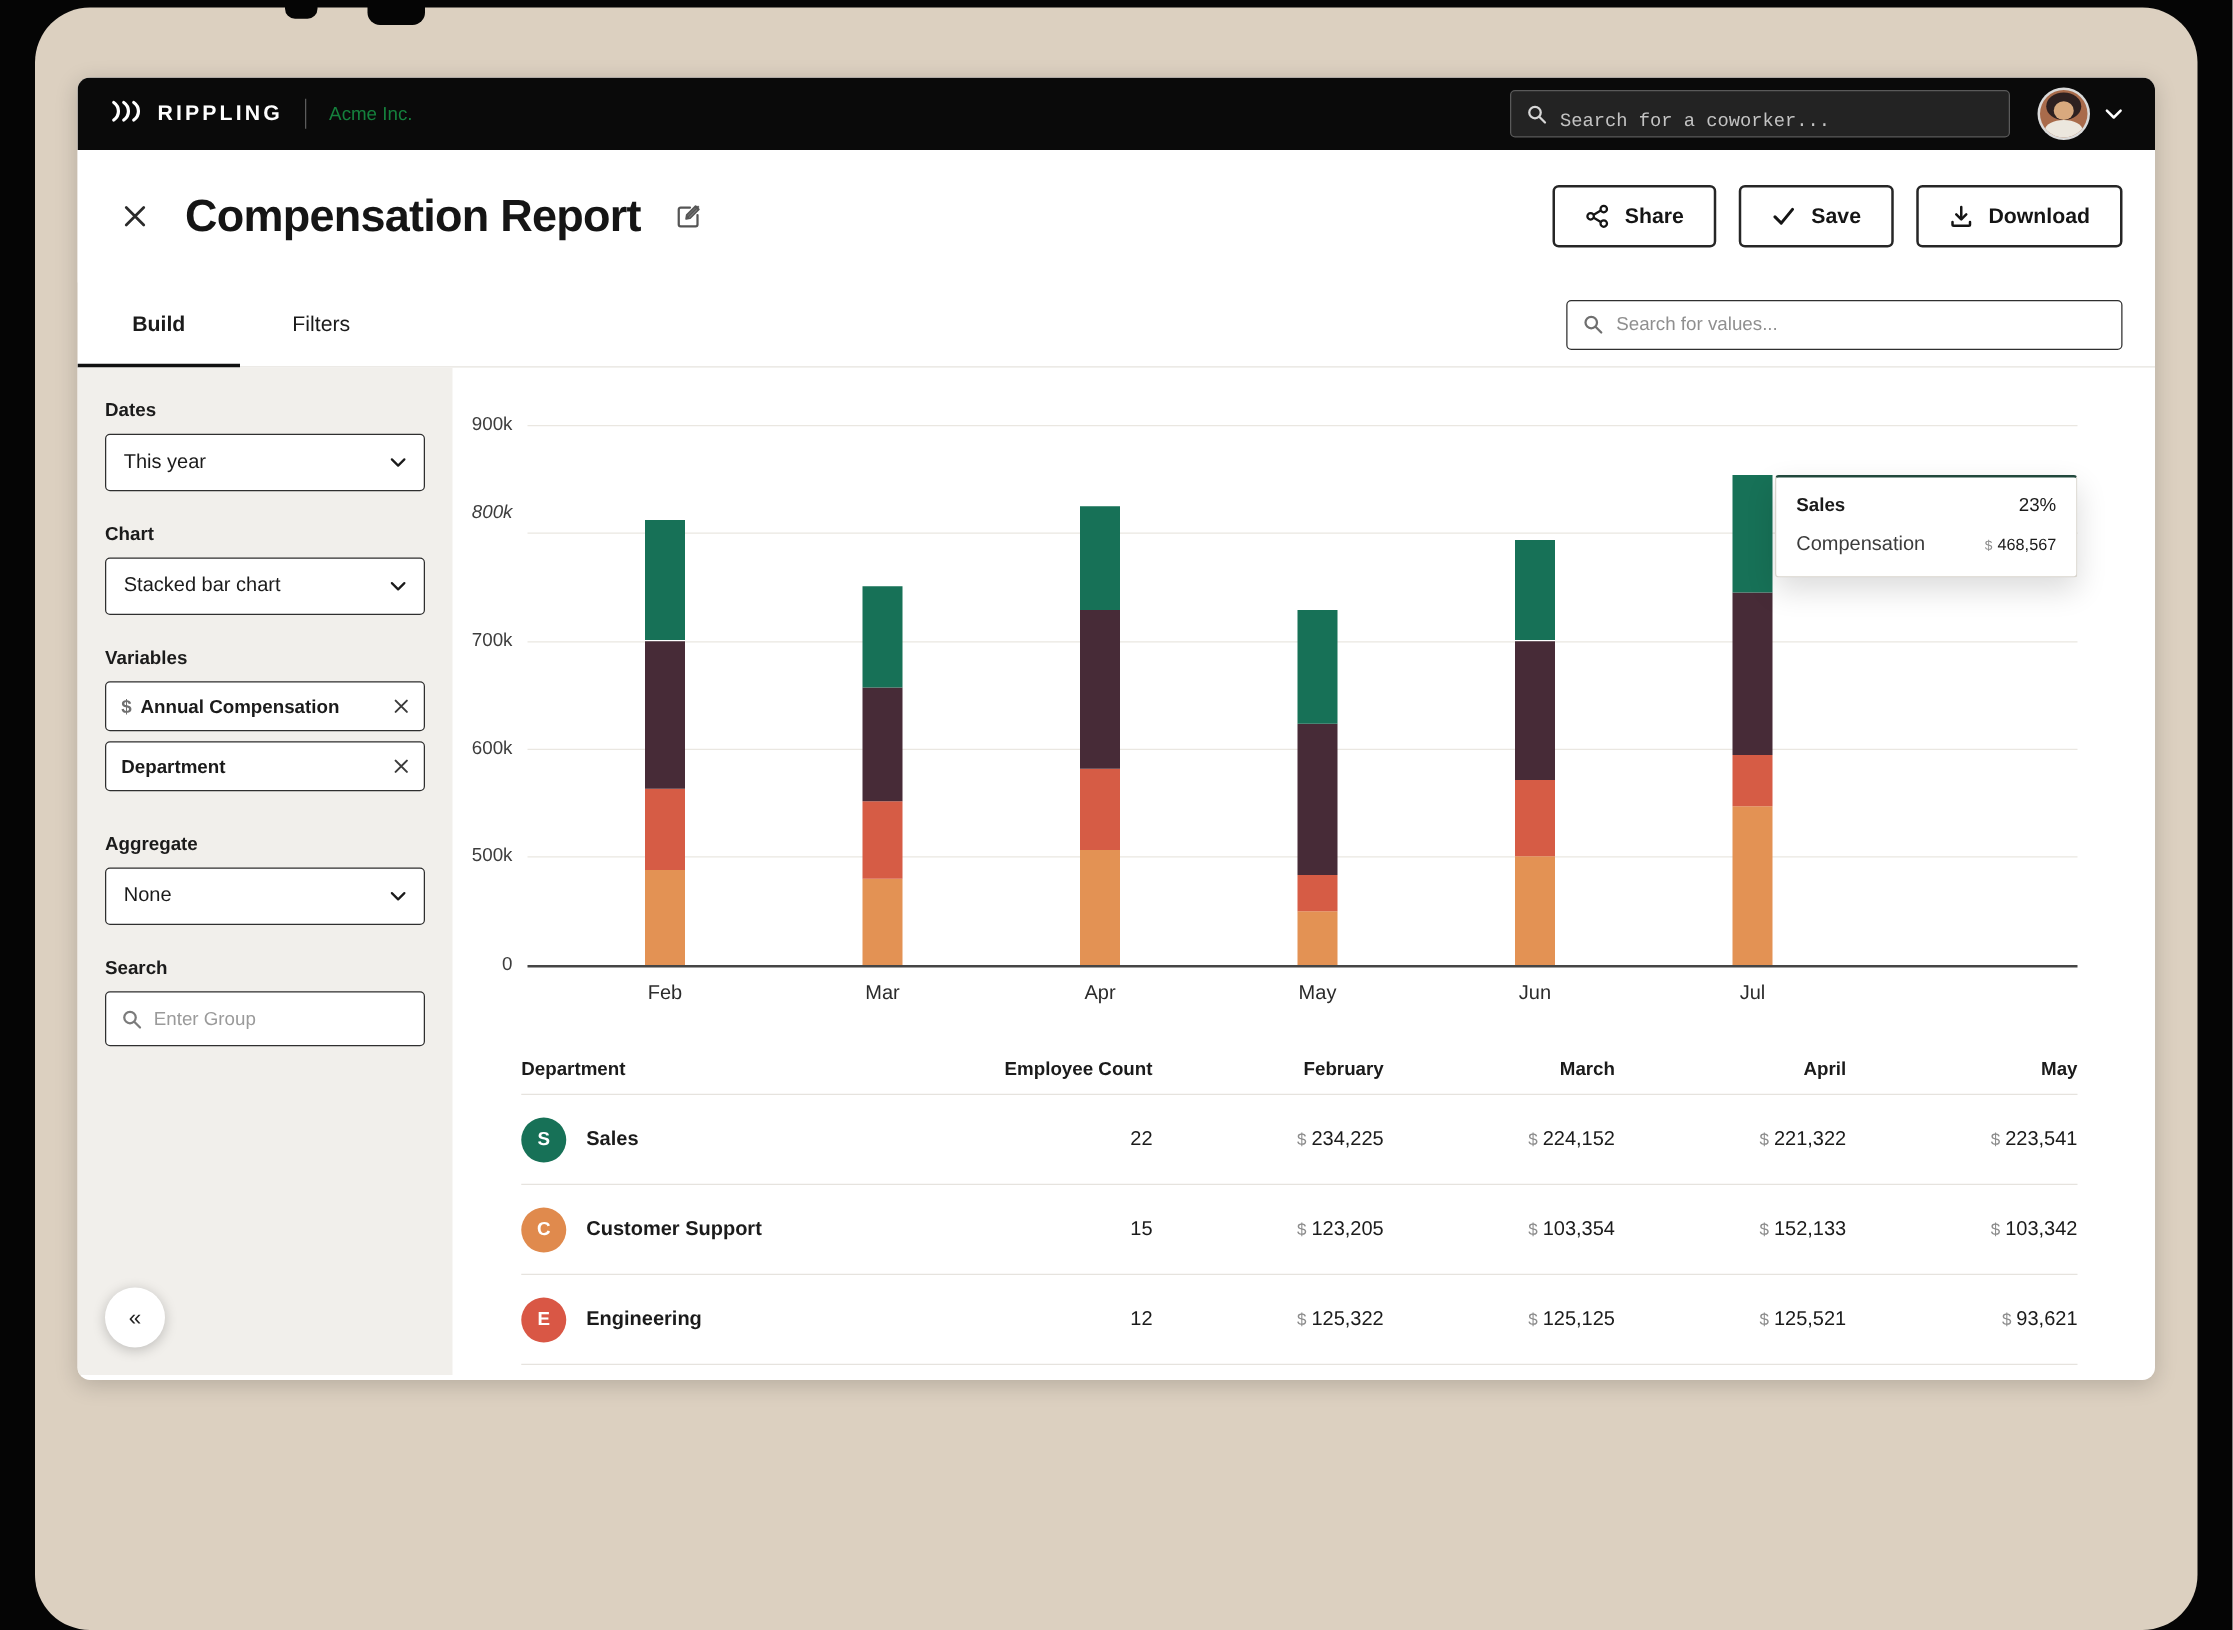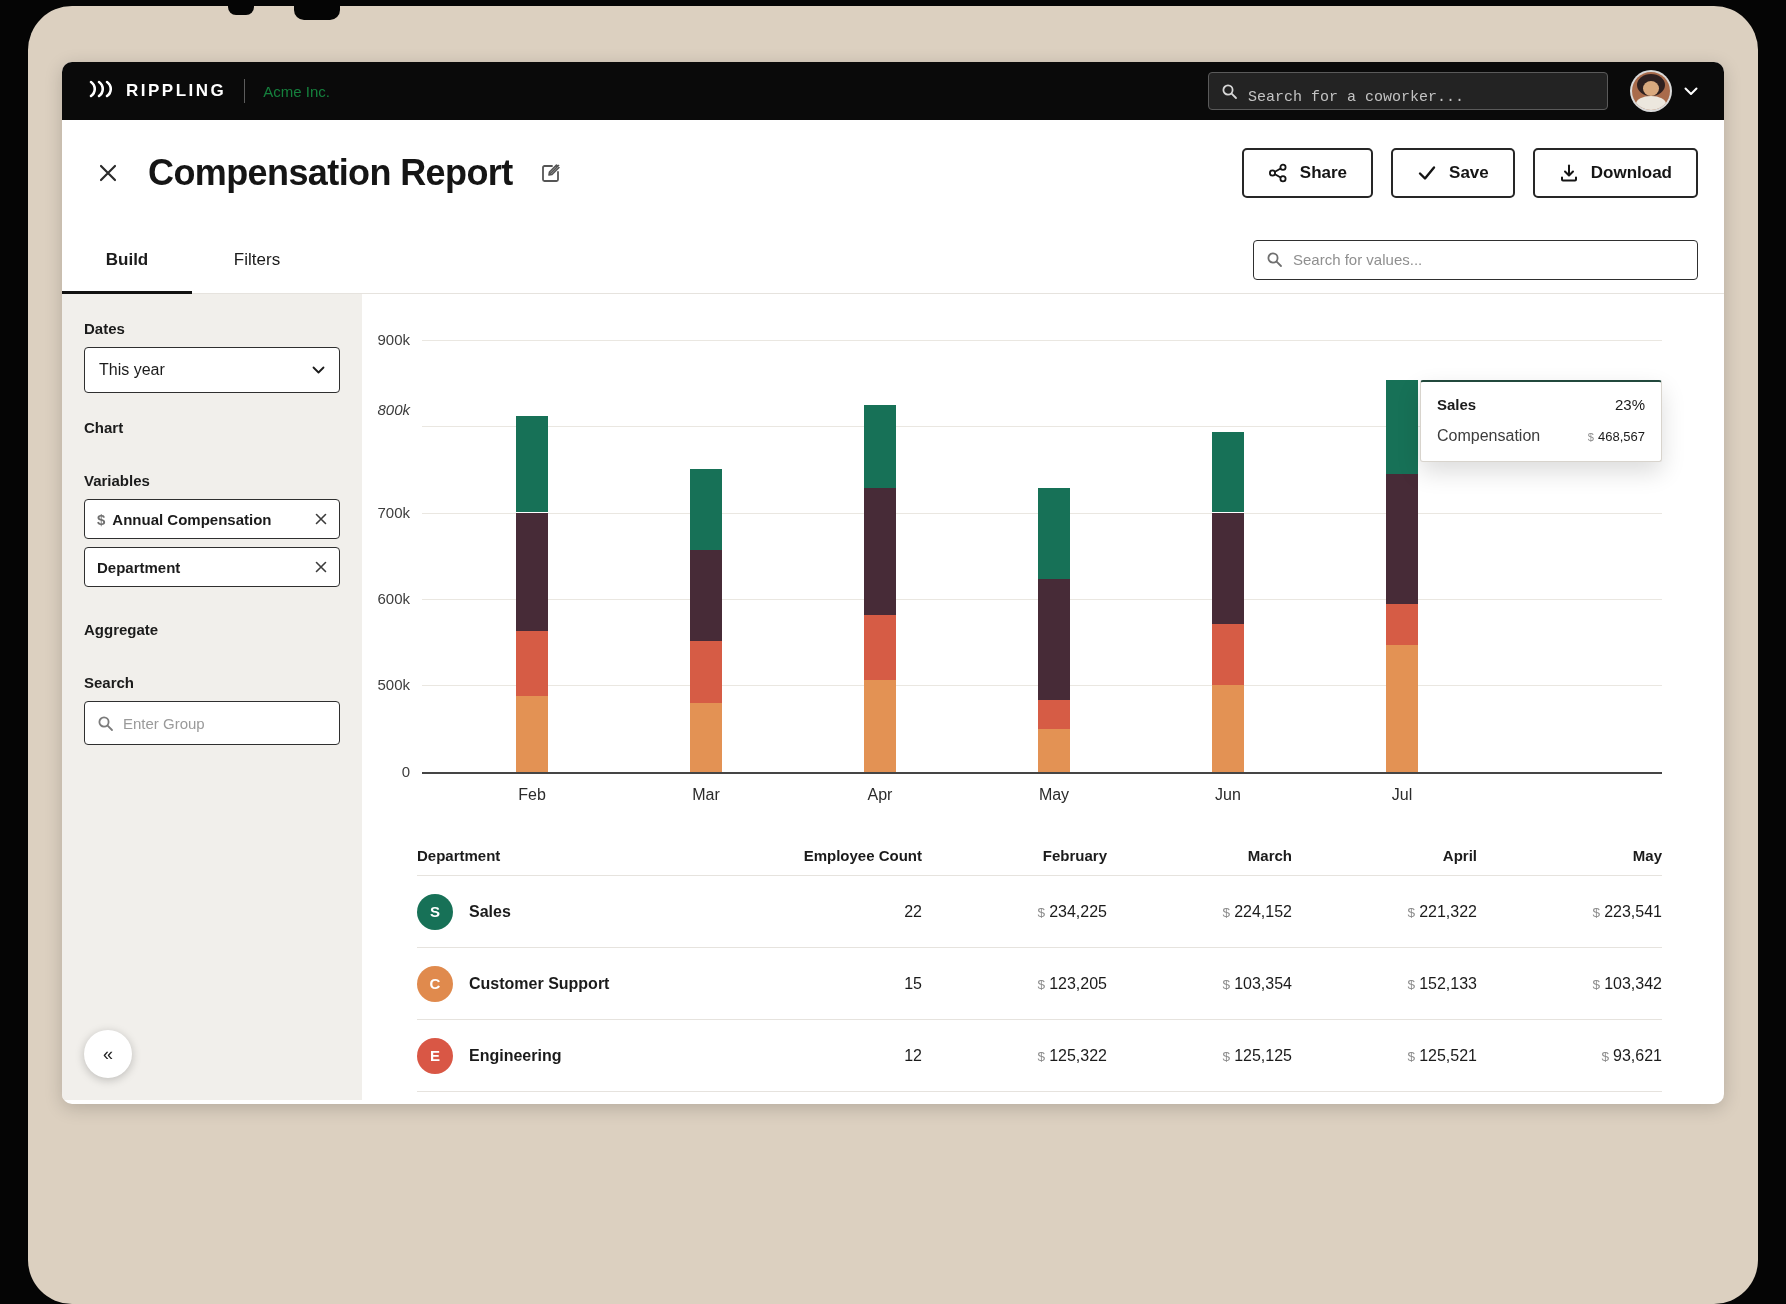--- a/index.html
+++ b/index.html
@@ -206,20 +206,28 @@
           <span class="sel-text">This year</span>
           <span>
             <svg width="13" height="8" viewBox="0 0 13 8" fill="none">
                 <path d="M1.5 1.5 L6.5 6.5 L11.5 1.5" stroke="#1b1b1b" stroke-width="1.8" stroke-linecap="round" stroke-linejoin="round"></path>
               </svg>
           </span>
         </div>
 
         <div class="side-gap"></div>
         <div class="side-label">Chart</div>
+        <div class="select">
+          <span class="sel-text">Stacked bar chart</span>
+          <span>
+            <svg width="13" height="8" viewBox="0 0 13 8" fill="none">
+                <path d="M1.5 1.5 L6.5 6.5 L11.5 1.5" stroke="#1b1b1b" stroke-width="1.8" stroke-linecap="round" stroke-linejoin="round"></path>
+              </svg>
+          </span>
+        </div>
 
         <div class="side-gap"></div>
         <div class="side-label">Variables</div>
         <div class="chip">
           <span class="prefix">$</span>
           <span>Annual Compensation</span>
           <span class="chip-x">
             <svg width="12" height="12" viewBox="0 0 12 12" fill="none">
                 <path d="M1.5 1.5 L10.5 10.5 M10.5 1.5 L1.5 10.5" stroke="#3c3c3c" stroke-width="1.6" stroke-linecap="round"></path>
               </svg>
@@ -229,20 +237,28 @@
           <span>Department</span>
           <span class="chip-x">
             <svg width="12" height="12" viewBox="0 0 12 12" fill="none">
                 <path d="M1.5 1.5 L10.5 10.5 M10.5 1.5 L1.5 10.5" stroke="#3c3c3c" stroke-width="1.6" stroke-linecap="round"></path>
               </svg>
           </span>
         </div>
 
         <div class="side-gap"></div>
         <div class="side-label">Aggregate</div>
+        <div class="select">
+          <span class="sel-text">None</span>
+          <span>
+            <svg width="13" height="8" viewBox="0 0 13 8" fill="none">
+                <path d="M1.5 1.5 L6.5 6.5 L11.5 1.5" stroke="#1b1b1b" stroke-width="1.8" stroke-linecap="round" stroke-linejoin="round"></path>
+              </svg>
+          </span>
+        </div>
 
         <div class="side-gap"></div>
         <div class="side-label">Search</div>
         <div class="side-search">
           <span>
             <svg width="17" height="17" viewBox="0 0 17 17" fill="none">
               <circle cx="7" cy="7" r="4.6" stroke="#7b7b7b" stroke-width="1.8"></circle>
               <path d="M10.6 10.6 L15 15" stroke="#7b7b7b" stroke-width="1.8" stroke-linecap="round"></path>
             </svg>
           </span>

